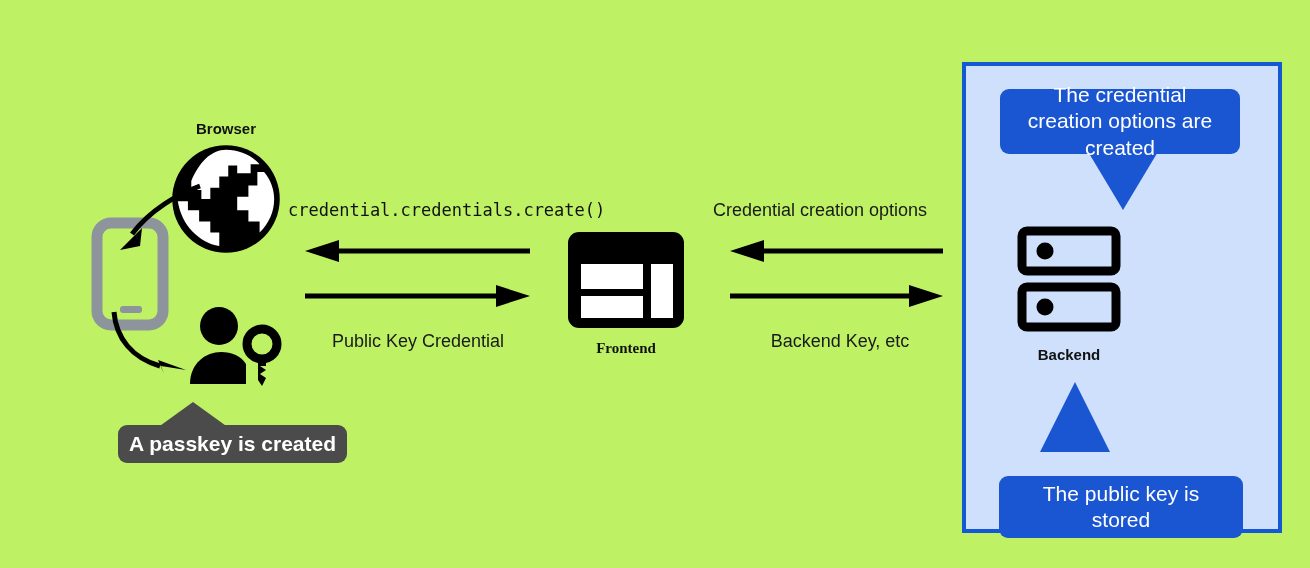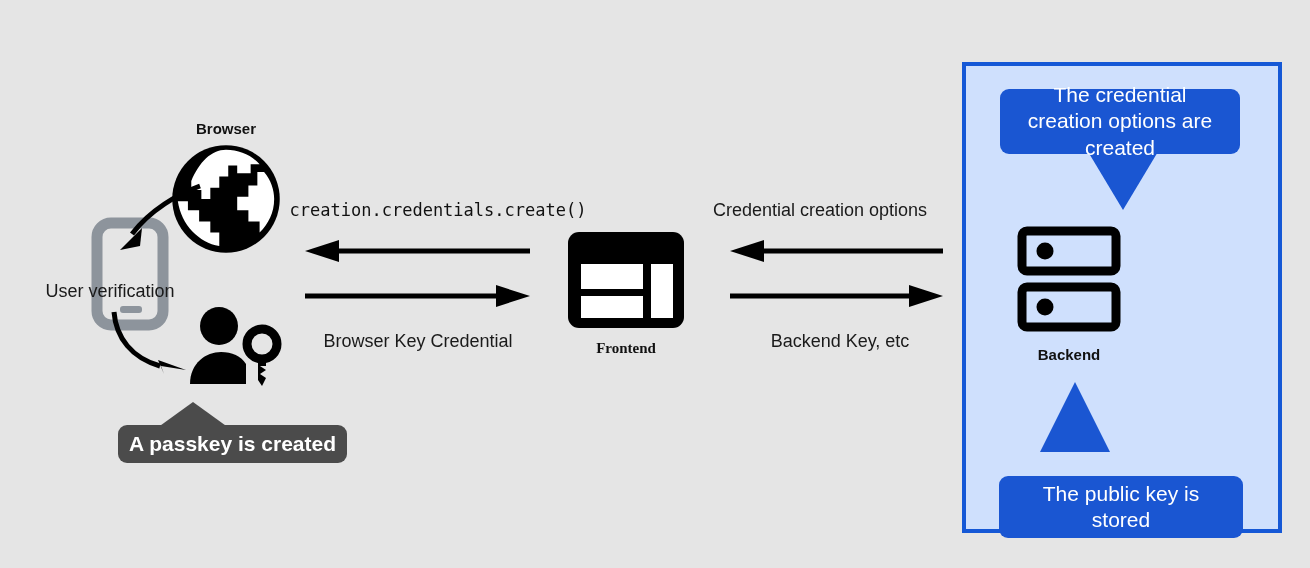--- a/index.html
+++ b/index.html
@@ -4,21 +4,21 @@
 <style>
   html, body {
     margin: 0;
     padding: 0;
     background: #ffffff;
   }
   #canvas {
     position: relative;
     width: 1310px;
     height: 568px;
-    background: #e5e5e5;
+    background: #bef264;
     overflow: hidden;
     font-family: "Liberation Sans", sans-serif;
   }
   .abs { position: absolute; }
 
   
   .label-bold {
     font-weight: bold;
     font-size: 15px;
     color: #111111;
@@ -126,23 +126,20 @@
   <svg class="abs" style="left:92px; top:218px;" width="76" height="112" viewBox="0 0 76 112">
     <rect x="5" y="5" width="66" height="102" rx="14" ry="14" fill="none" stroke="#8d949c" stroke-width="11"></rect>
     <rect x="28" y="88" width="22" height="7" rx="3" ry="3" fill="#8d949c"></rect>
   </svg>
 
   <svg class="abs" style="left:100px; top:178px;" width="110" height="90" viewBox="0 0 110 90">
     <path d="M100 8 C78 16 50 32 32 56" fill="none" stroke="#000000" stroke-width="5"></path>
     <polygon points="20,72 42,50 40,68 30,70" fill="#000000"></polygon>
   </svg>
 
-  <div class="abs label-plain" style="left:32px; top:281px; width:156px;">
-    <span>User verification</span>
-  </div>
 
   <svg class="abs" style="left:108px; top:308px;" width="96" height="76" viewBox="0 0 96 76">
     <path d="M6 4 C8 30 24 50 52 58" fill="none" stroke="#000000" stroke-width="5"></path>
     <polygon points="78,62 50,52 56,66 53,58" fill="#000000"></polygon>
   </svg>
 
   <svg class="abs" style="left:188px; top:306px;" width="96" height="82" viewBox="0 0 96 82">
     <circle cx="31" cy="20" r="19" fill="#000000"></circle>
     <path d="M2 78 C2 57 18 46 33 46 C44 46 53 50 58 58 L58 78 Z" fill="#000000"></path>
     <circle cx="74" cy="38" r="15" fill="none" stroke="#000000" stroke-width="9"></circle>
@@ -150,35 +147,35 @@
   </svg>
 
   <svg class="abs" style="left:157px; top:402px;" width="72" height="28" viewBox="0 0 72 28">
     <polygon points="36,0 72,26 0,26" fill="#4b4b4b"></polygon>
   </svg>
   <div class="callout callout-dark" style="left:118px; top:425px; width:229px; height:38px;">
     <span>A passkey is created</span>
   </div>
 
   <div class="abs label-mono" style="left:288px; top:200px; width:300px;">
-    <span>creation.credentials.create()</span>
+    <span>credential.credentials.create()</span>
   </div>
 
   <svg class="abs" style="left:305px; top:240px;" width="225" height="22" viewBox="0 0 225 22">
     <line x1="30" y1="11" x2="225" y2="11" stroke="#000000" stroke-width="5"></line>
     <polygon points="0,11 34,0 34,22" fill="#000000"></polygon>
   </svg>
 
   <svg class="abs" style="left:305px; top:285px;" width="225" height="22" viewBox="0 0 225 22">
     <line x1="0" y1="11" x2="195" y2="11" stroke="#000000" stroke-width="5"></line>
     <polygon points="225,11 191,0 191,22" fill="#000000"></polygon>
   </svg>
 
   <div class="abs label-plain" style="left:288px; top:331px; width:260px;">
-    <span>Browser Key Credential</span>
+    <span>Public Key Credential</span>
   </div>
 
   <svg class="abs" style="left:568px; top:232px;" width="116" height="96" viewBox="0 0 116 96">
     <rect x="0" y="0" width="116" height="96" rx="11" ry="11" fill="#000000"></rect>
     <rect x="13" y="32" width="62" height="25" fill="#ffffff"></rect>
     <rect x="13" y="64" width="62" height="22" fill="#ffffff"></rect>
     <rect x="83" y="32" width="22" height="54" fill="#ffffff"></rect>
   </svg>
   <div class="abs label-bold" style="left:566px; top:340px; width:120px;font-family:Liberation Serif, serif;">
     <span>Frontend</span>

